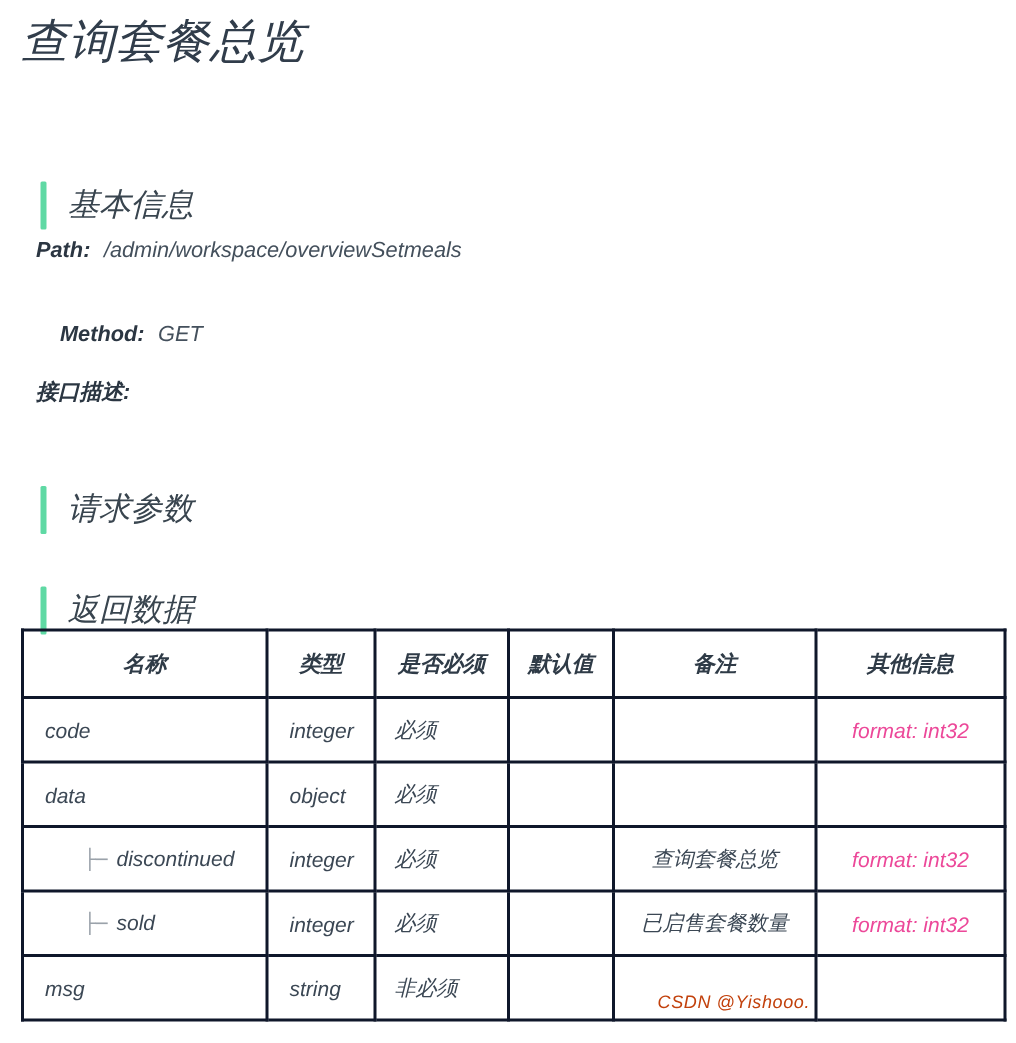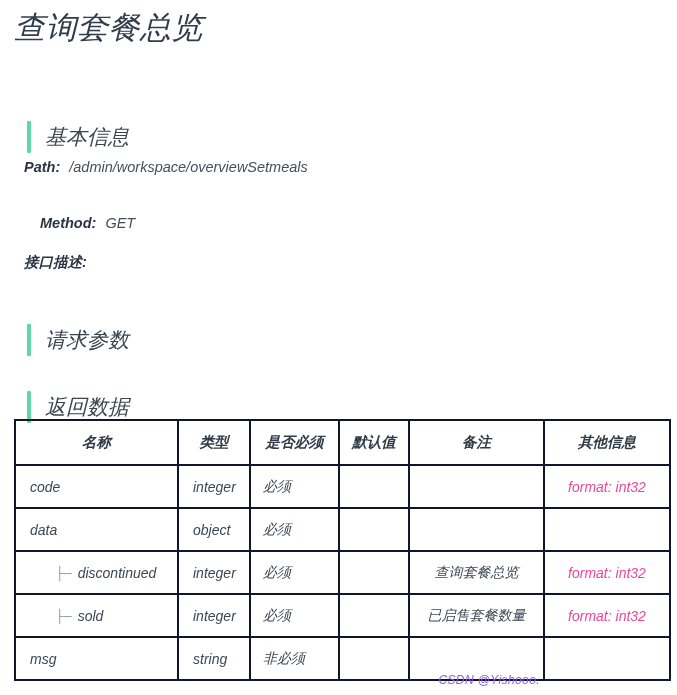--- a/index.html
+++ b/index.html
@@ -134,23 +134,23 @@
     margin-left: 26px;
     margin-right: 6px;
     font-family: "DejaVu Sans Mono", "Liberation Mono", monospace;
     font-size: 13px;
   }
 
   
   .watermark {
     position: absolute;
     right: 10px;
-    bottom: 8px;
+    bottom: 20px;
     font-size: 12px;
-    color: #8b5cf6;
+    color: #c2410c;
     letter-spacing: 0.4px;
     white-space: nowrap;
   }
 </style>
 </head>
 <body>
 
 <div class="page">
 
   <div class="doc-title">查询套餐总览</div>

